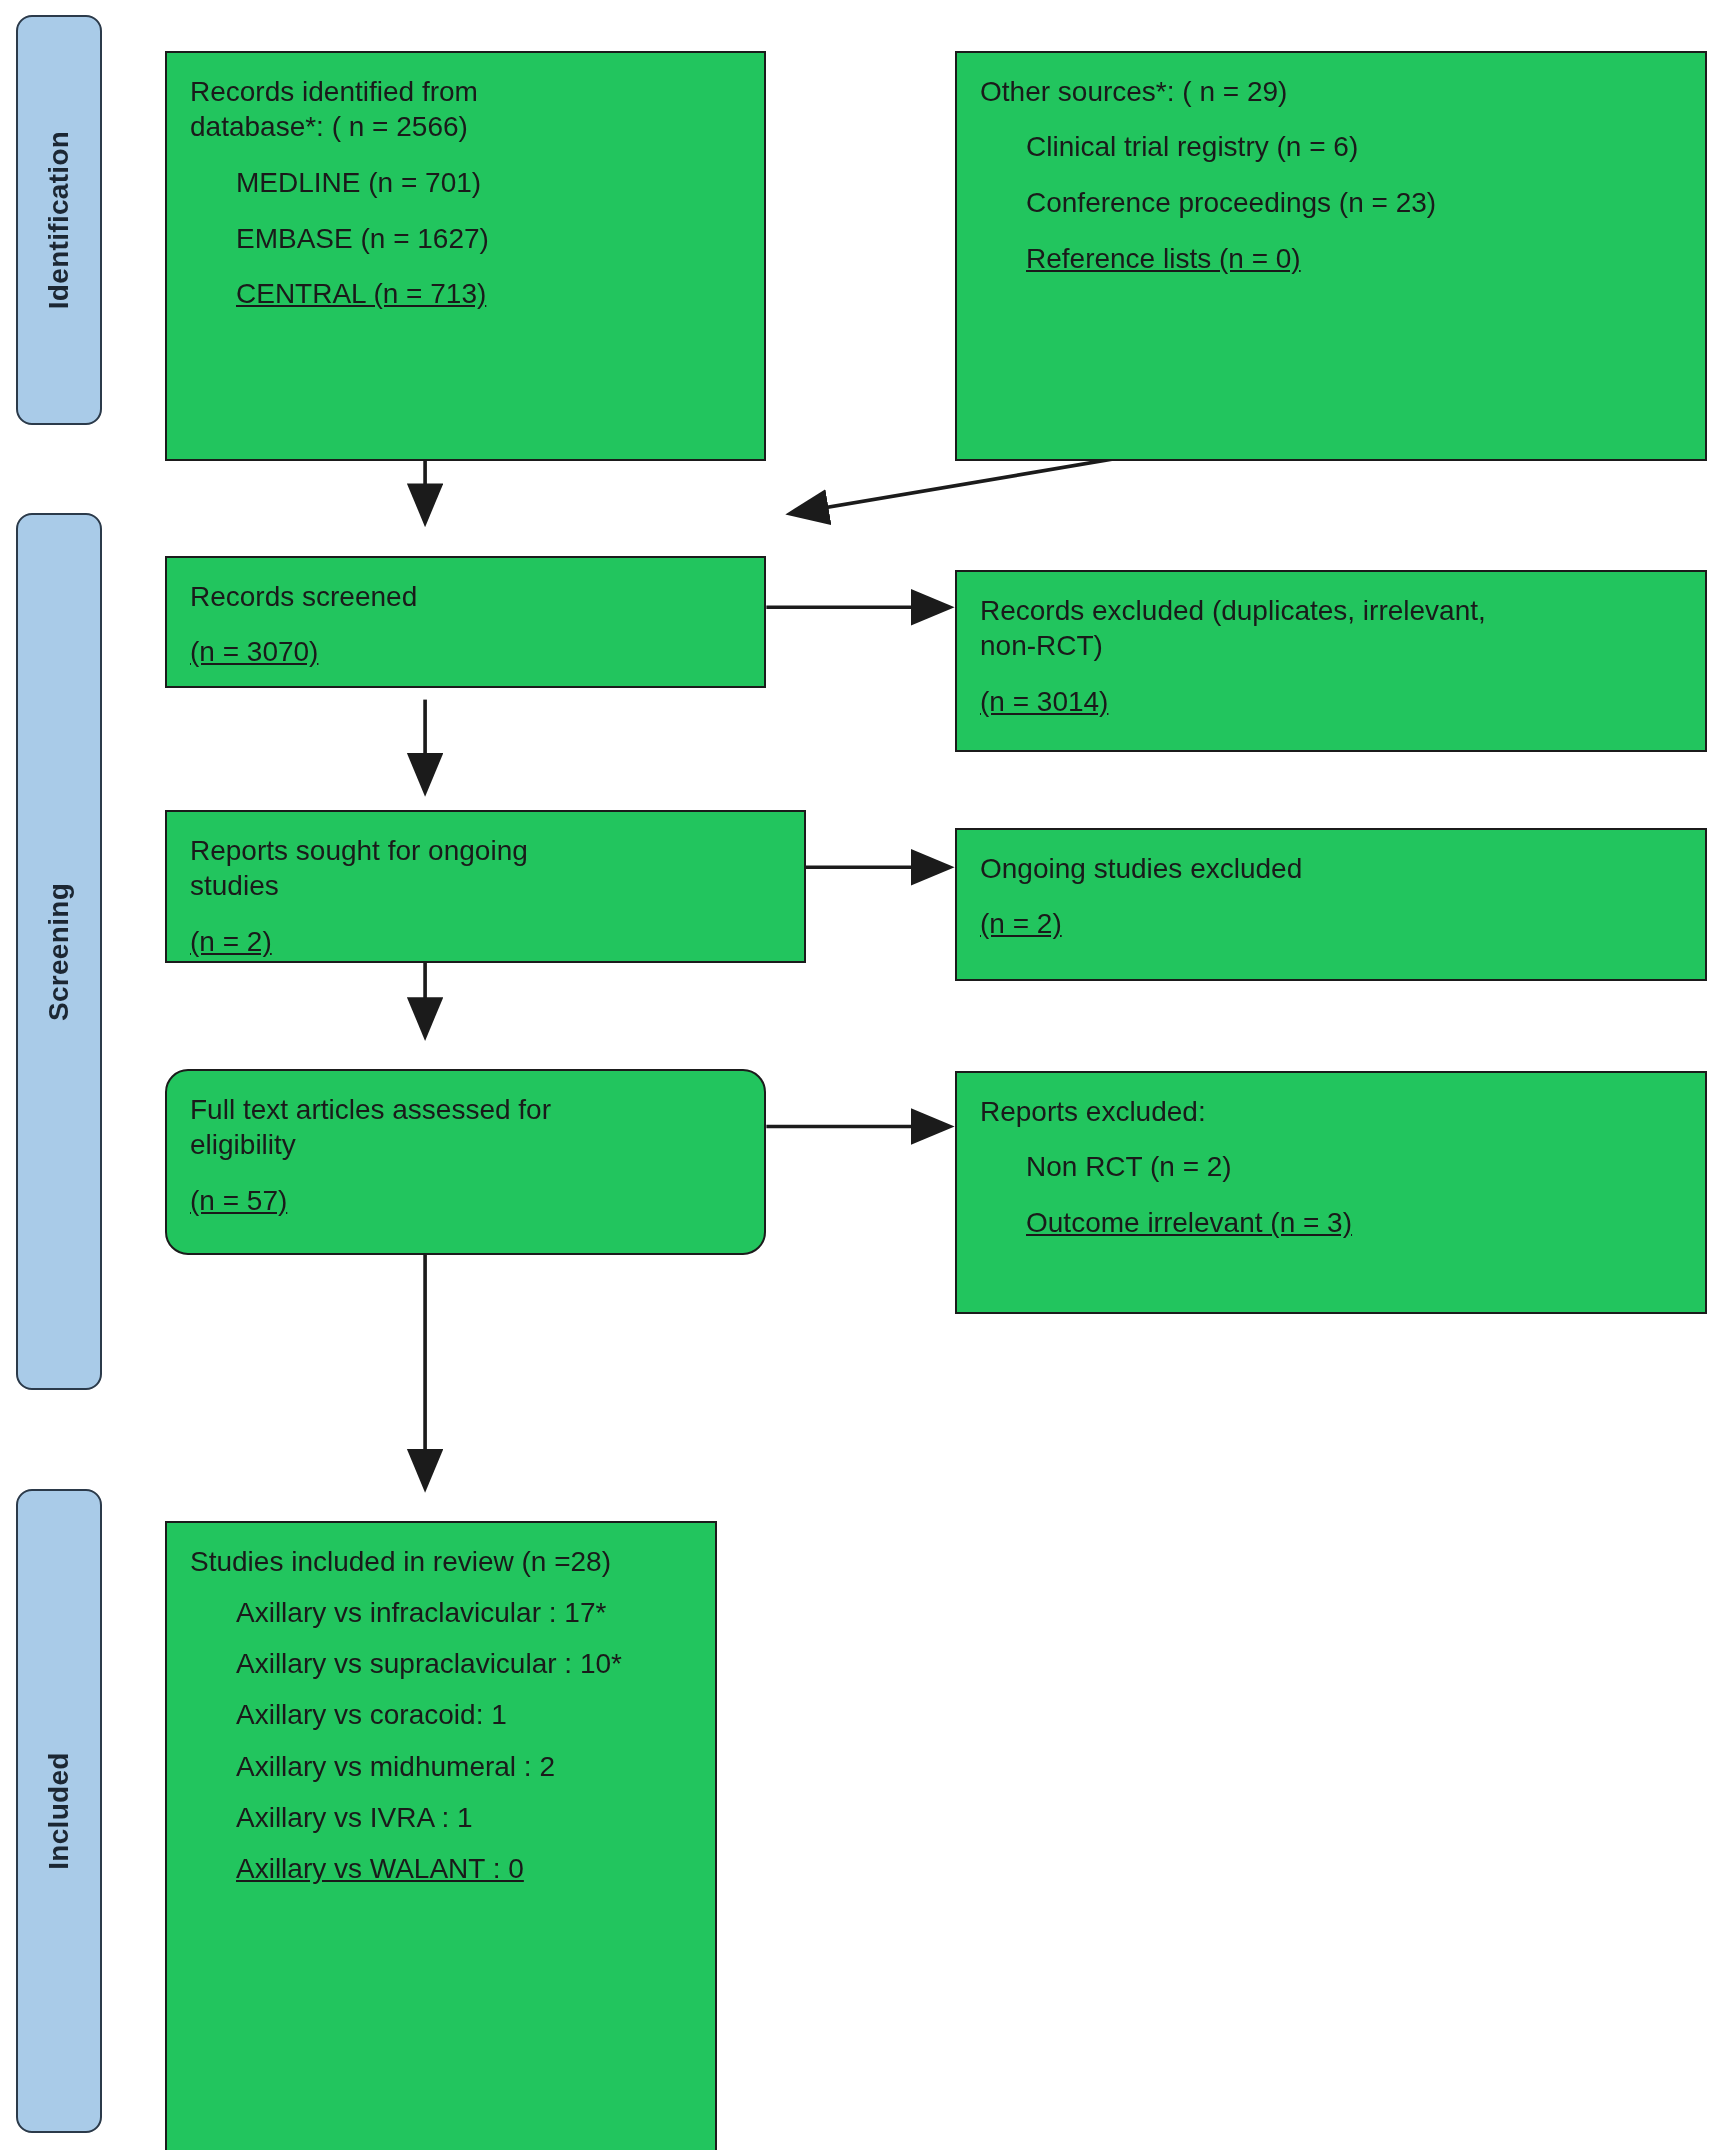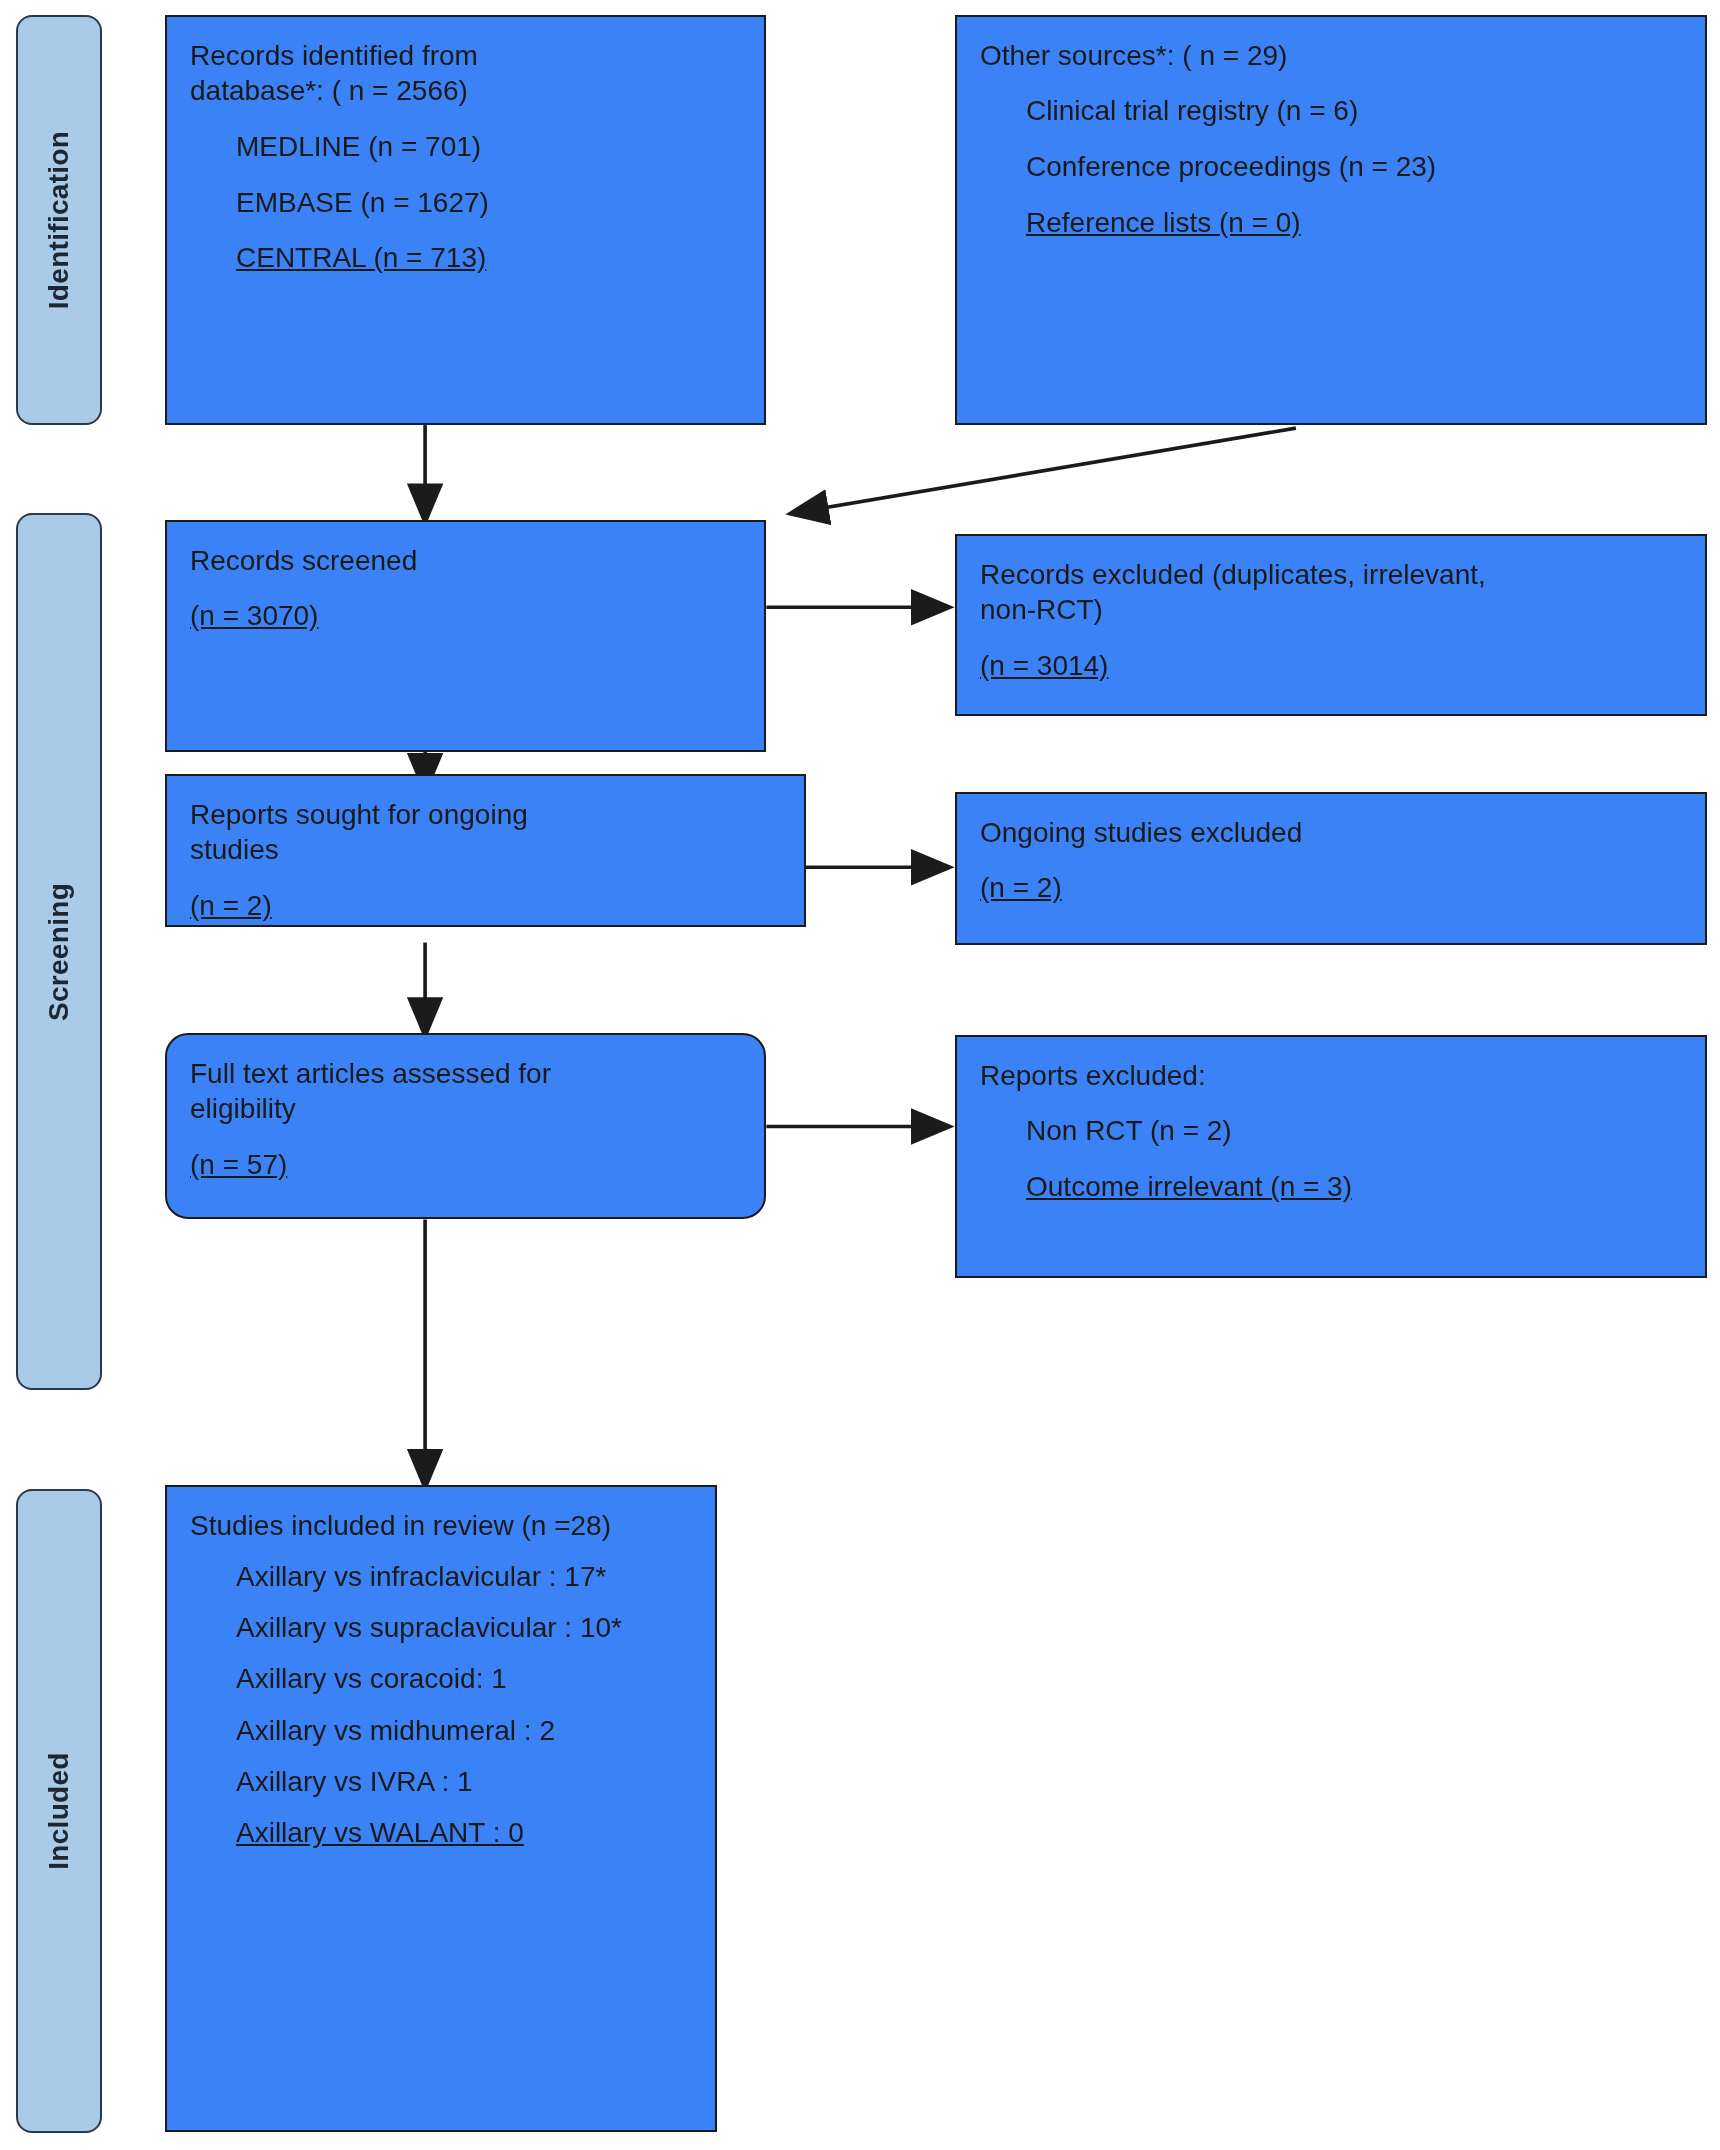--- a/index.html
+++ b/index.html
@@ -34,24 +34,25 @@
     white-space: nowrap;
     font-size: 28px;
     font-weight: bold;
     color: #1c2733;
     letter-spacing: 0.3px;
   }
 
   
   .flow-box {
     position: absolute;
-    background: #3b82f6;
+    background: #22c55e;
     border: 2.4px solid #1b1b1b;
     box-sizing: border-box;
     padding: 20.6px 23px 17px 23px;
+    margin-top: 36px;
   }
   .flow-line {
     font-size: 28px;
     line-height: 1.26;
     color: #1a1a1a;
     margin: 0 0 20.6px 0;
     white-space: pre-wrap;
   }
   .flow-line:last-child { margin-bottom: 0; text-decoration: underline; }
   .flow-line.indent { padding-left: 46px; }
@@ -115,21 +116,21 @@
     <div class="flow-line indent">CENTRAL (n = 713)</div>
   </div>
 
   <div class="flow-box" style="left:955px; top:15px; width:752px; height:410px;">
     <div class="flow-line">Other sources*: ( n = 29)</div>
     <div class="flow-line indent">Clinical trial registry (n = 6)</div>
     <div class="flow-line indent">Conference proceedings (n = 23)</div>
     <div class="flow-line indent">Reference lists (n = 0)</div>
   </div>
 
-  <div class="flow-box" style="left:165px; top:520px; width:601px; height:232px;">
+  <div class="flow-box" style="left:165px; top:520px; width:601px; height:132px;">
     <div class="flow-line">Records screened</div>
     <div class="flow-line">(n = 3070)</div>
   </div>
 
   <div class="flow-box" style="left:955px; top:534px; width:752px; height:182px;">
     <div class="flow-line">Records excluded (duplicates, irrelevant,
 non-RCT)</div>
     <div class="flow-line">(n = 3014)</div>
   </div>
 

